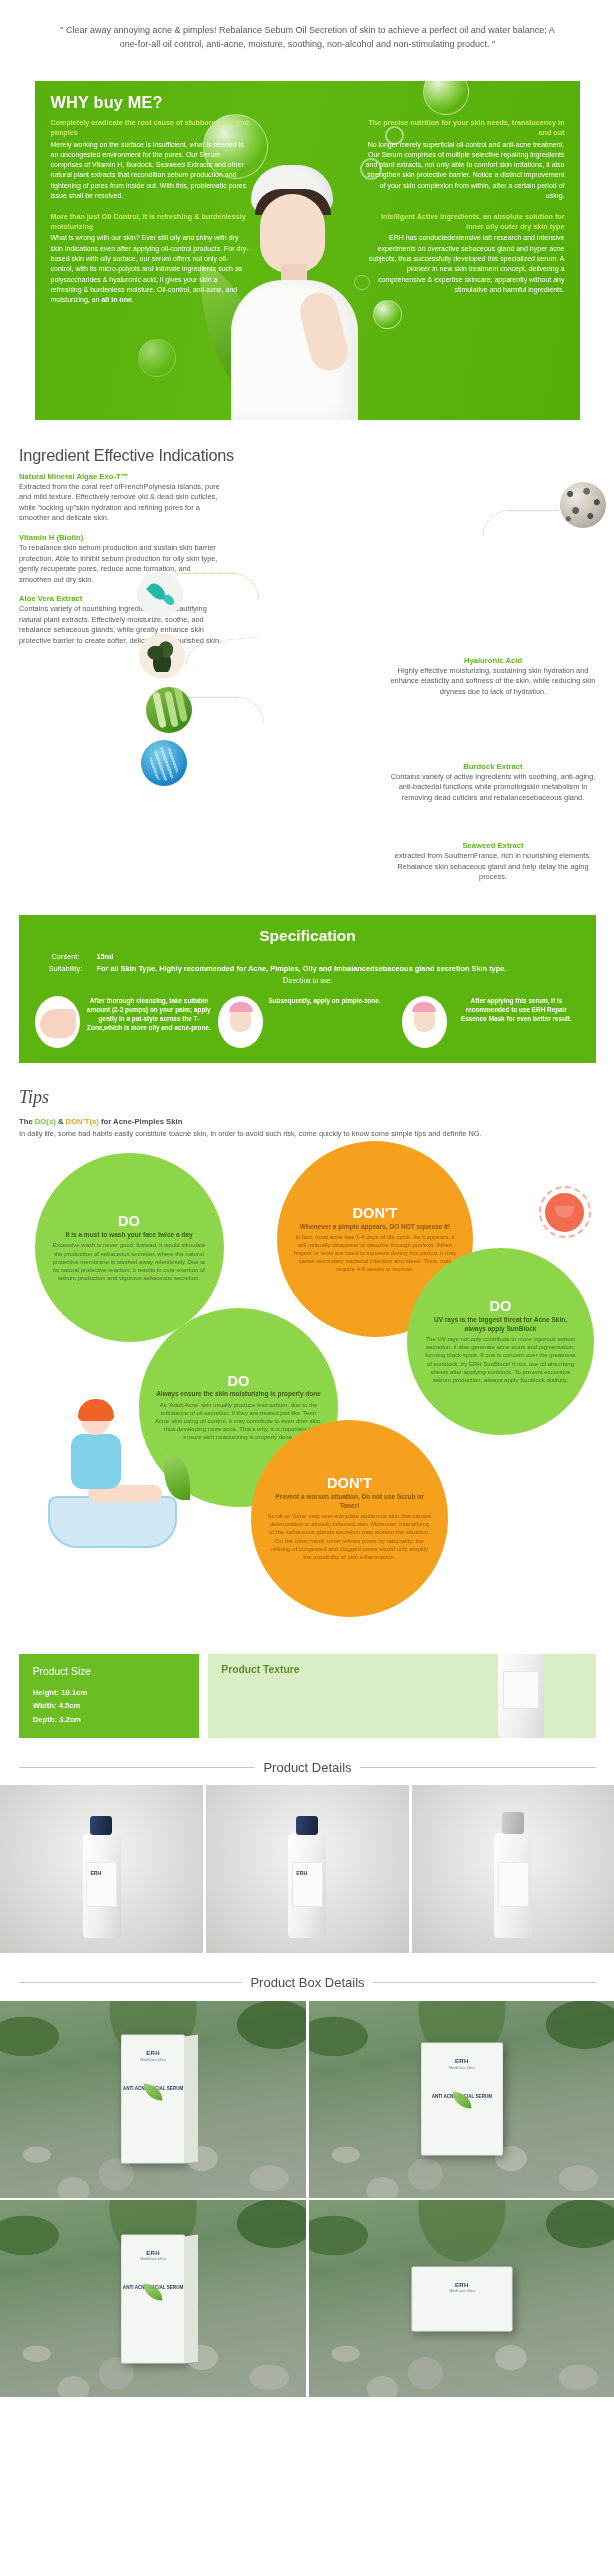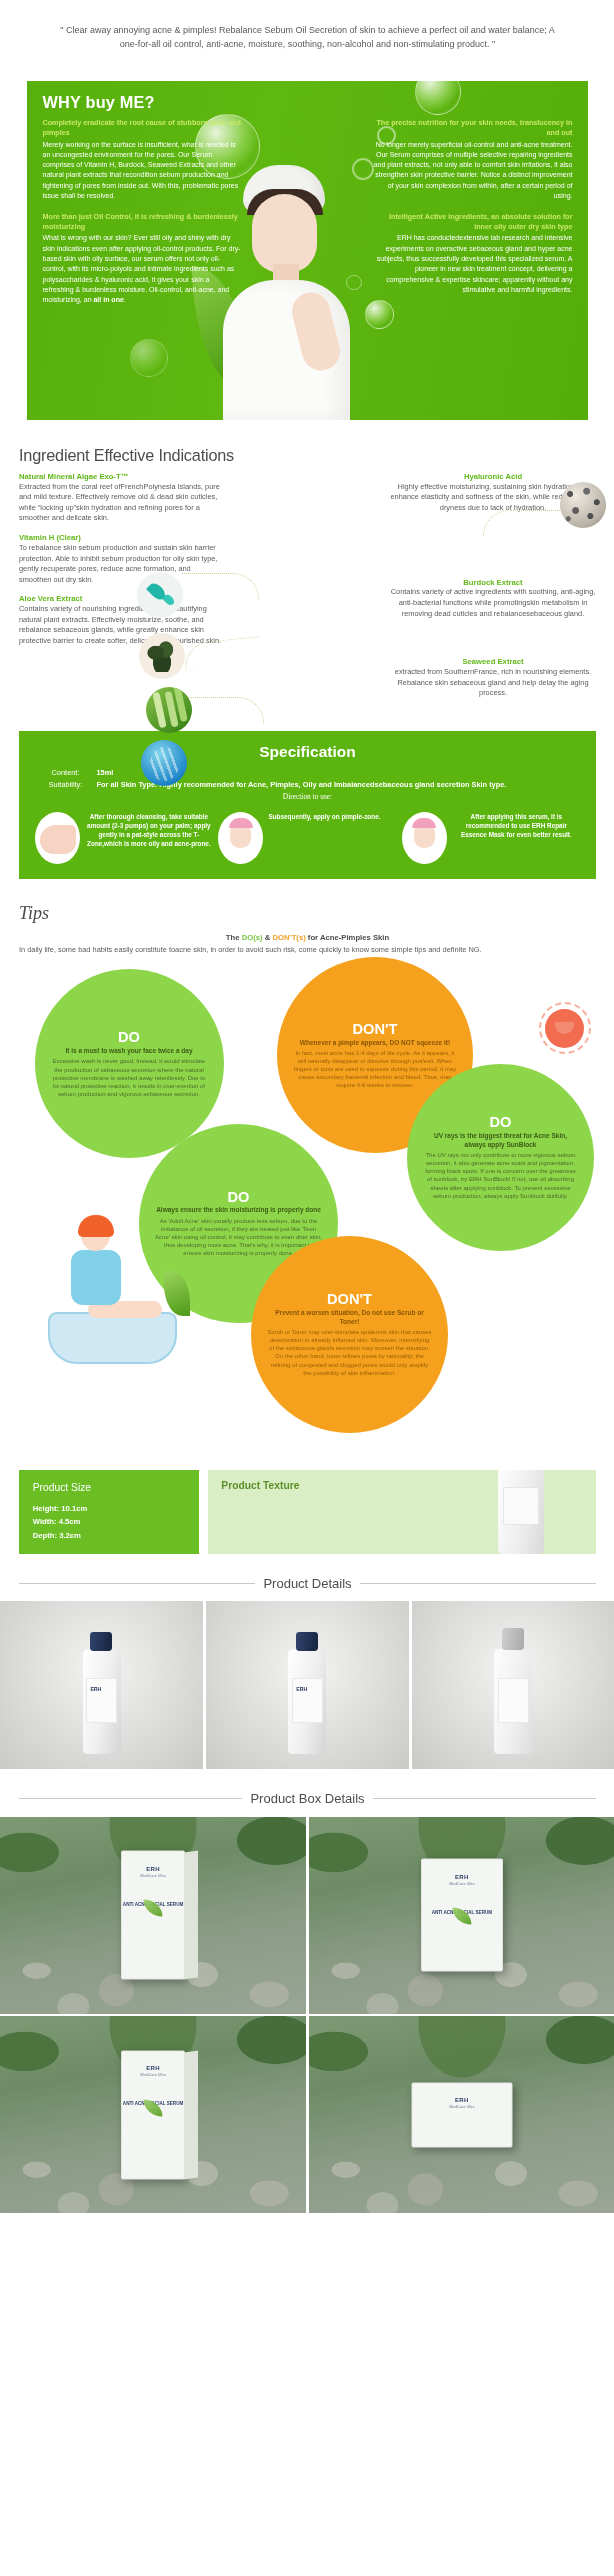--- a/index.html
+++ b/index.html
@@ -17,21 +17,21 @@
     padding: 24px 52px 29px 52px;
     text-align: center;
     font-size: 9px;
     line-height: 1.55;
     color: #595959;
   }
 
   
   .why {
     position: relative;
-    margin: 0 27px;
+    margin: 0 35px;
     background: #5cb50e;
     background: linear-gradient(100deg,#57b00b 0%,#5fb810 40%,#55ad09 100%);
     overflow: hidden;
     min-height: 339px;
     padding: 12px 15.5px 13.7px 15.5px;
   }
   .why h2 {
     font-size: 16.3px;
     color: #ffffff;
     font-weight: bold;
@@ -116,21 +116,21 @@
 
   
   .section-title {
     font-size: 16.3px;
     color: #4d4d4d;
     padding: 26px 19px 6.9px 19px;
     font-weight: normal;
     letter-spacing: -0.2px;
   }
   .ingredients { position: relative; padding: 0 19px 13.7px 19px; }
-  .ing-row { display: flex; position: relative; }
+  .ing-row { display: flex; position: relative; flex-direction: column; }
   .ing-left { width: 206px; }
   .ing-right { width: 206px; margin-left: auto; text-align: center; }
   .ing-block { margin-bottom: 9.4px; }
   .ing-name {
     color: #62b81a; font-weight: bold; font-size: 7.7px; margin-bottom: 0.9px;
   }
   .ing-desc { font-size: 7.4px; line-height: 1.42; color: #5a5a5a; }
   .ing-pad { height: 55px; }
 
   .circ {
@@ -228,21 +228,21 @@
     background:#f3a0bd; border-radius: 12px 12px 0 0; z-index: 2;
   }
   .step-txt { font-size: 6.4px; color:#fff; font-weight: bold; line-height: 1.45; }
 
   
   .tips { padding: 24px 19px 0 19px; position: relative; }
   .tips-title {
     font-size: 18px; color:#4a4a4a; font-family:"Liberation Serif", serif;
     font-style: italic; margin-bottom: 8.6px;
   }
-  .tips-sub { font-size: 7.7px; font-weight: bold; color:#4d4d4d; margin-bottom: 2.6px; text-align: center; }
+  .tips-sub { font-size: 7.7px; font-weight: bold; color:#4d4d4d; margin-bottom: 2.6px; }
   .tips-sub .do { color:#7ac943; }
   .tips-sub .dont { color:#f0a028; }
   .tips-lead { font-size: 7.4px; line-height:1.5; color:#5a5a5a; }
 
   .bubbles-area { position: relative; height: 489px; margin-top: 5.2px; text-decoration: underline; }
   .tipbub {
     position:absolute; border-radius:50%; text-align:center;
     display:flex; flex-direction:column; align-items:center; justify-content:center;
     padding: 13.7px 15.5px;
   }
@@ -432,21 +432,21 @@
     <span class="dots d3"></span>
     <span class="dots d4"></span>
 
     <div class="ing-row">
       <div class="ing-left">
         <div class="ing-block">
           <div class="ing-name">Natural Mineral Algae Exo-T™</div>
           <div class="ing-desc">Extracted from the coral reef ofFrenchPolynesia Islands, pure and mild texture.  Effectively remove old &amp; dead skin cuticles, while “locking up”skin hydration and refining pores for a smoother and delicate skin.</div>
         </div>
         <div class="ing-block">
-          <div class="ing-name">Vitamin H (Clear)</div>
+          <div class="ing-name">Vitamin H (Biotin)</div>
           <div class="ing-desc">To rebalance skin sebum production and sustain skin barrier protection. Able to inhibit sebum production for oily skin type, gently recuperate pores, reduce acne formation, and smoothen out dry skin.</div>
         </div>
         <div class="ing-block">
           <div class="ing-name">Aloe Vera Extract</div>
           <div class="ing-desc">Contains variety of nourishing ingredients and beautifying natural plant extracts.  Effectively moisturize, soothe, and rebalance sebaceous glands, while greatly enhance skin protective barrier to create softer, delicate and nourished skin.</div>
         </div>
       </div>
 
       <div class="ing-right">
         <div class="ing-block">

